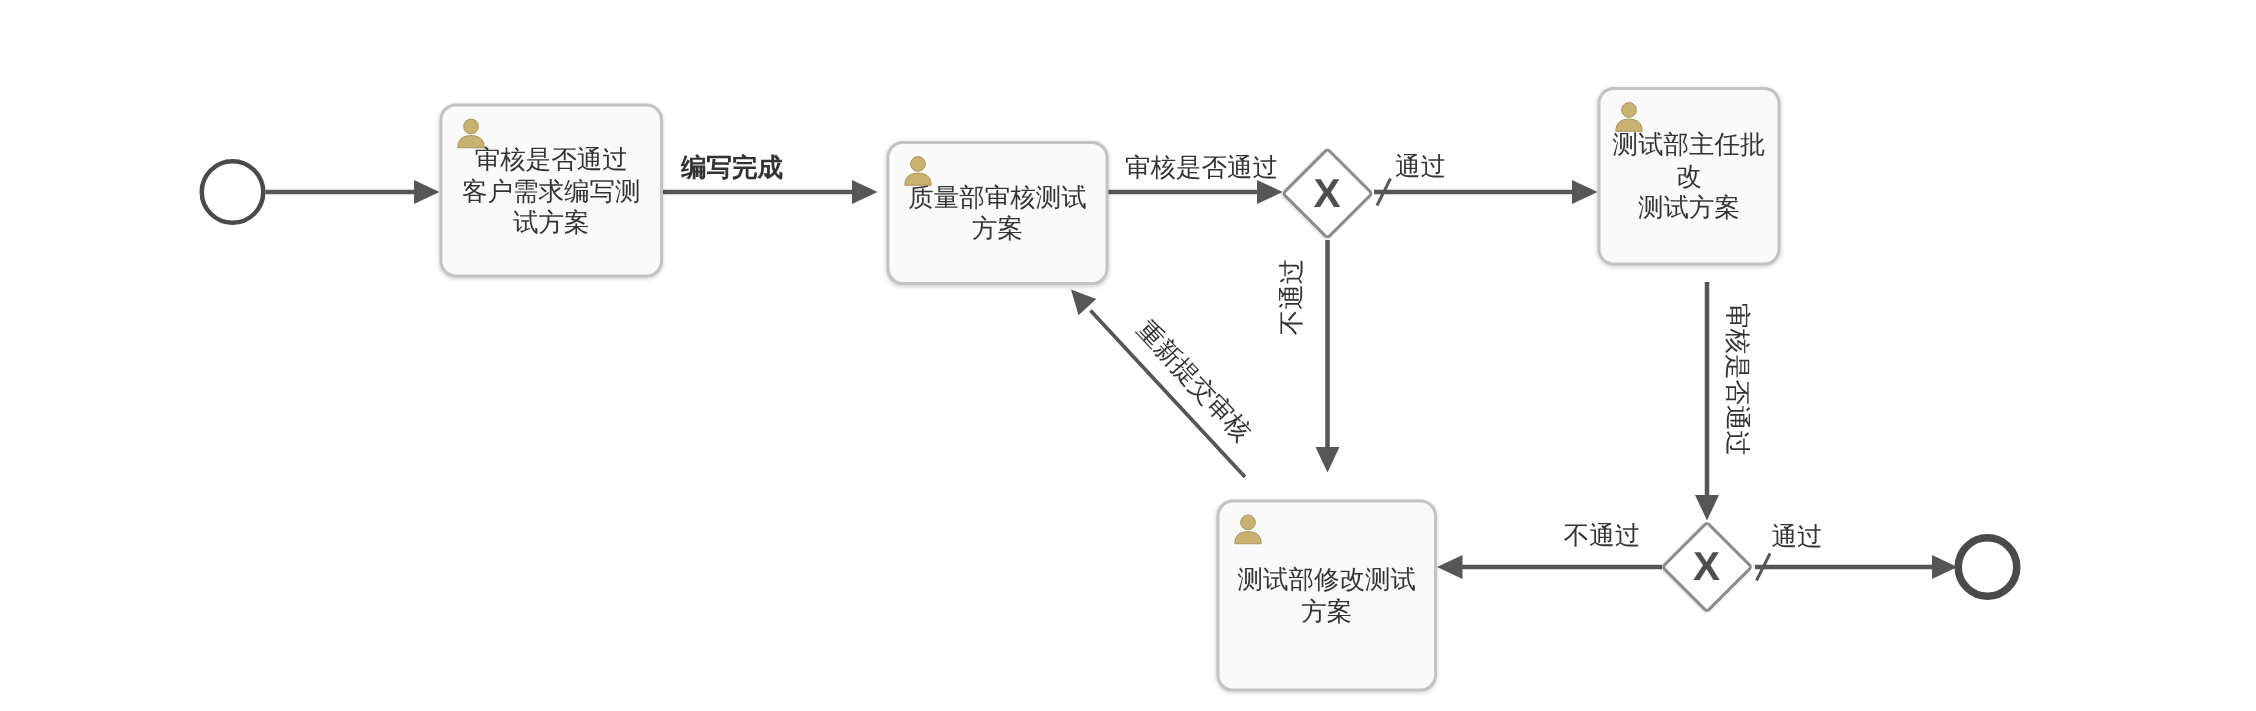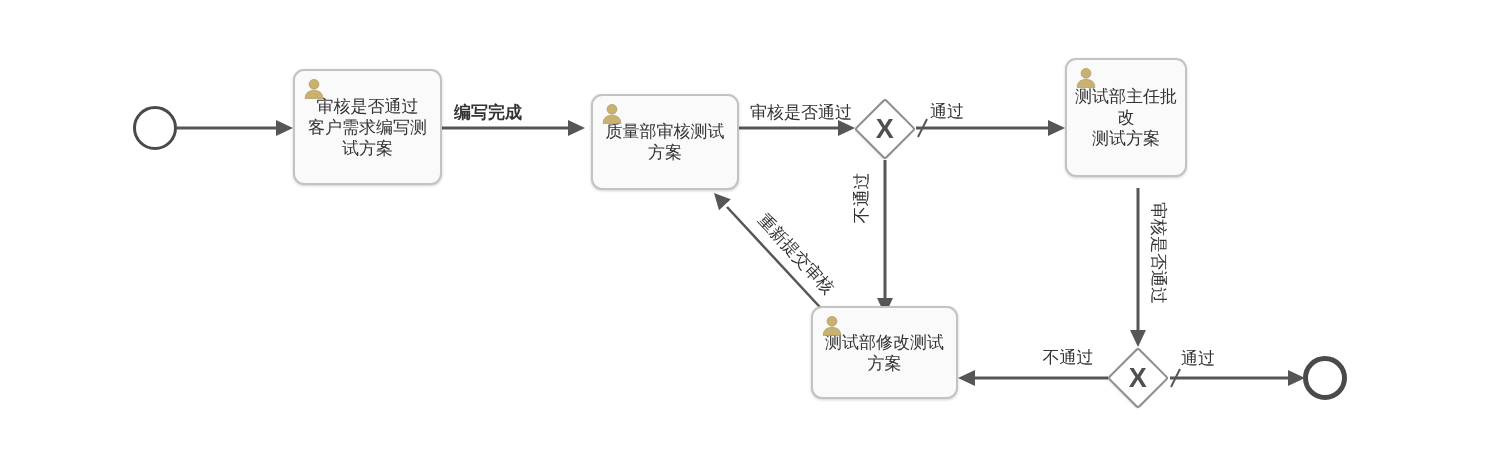--- a/index.html
+++ b/index.html
@@ -45,21 +45,21 @@
     transform:translate(-50%,-50%);
   }
   .edge-label.rot-ccw { transform:translate(-50%,-50%) rotate(-90deg); }
   .edge-label.rot-cw  { transform:translate(-50%,-50%) rotate(90deg); }
   .edge-label.rot-diag{ transform:translate(-50%,-50%) rotate(47deg); }
 
   
   #task1 { left:293px; top:69px;  width:149px; height:116px; }
   #task2 { left:591px; top:66px;  width:148px; height:96px;margin-top:28px; }
   #task3 { left:1065px; top:58px; width:122px; height:119px; }
-  #task4 { left:811px; top:306px; width:147px; height:93px; }
+  #task4 { left:811px; top:333px; width:147px; height:128px; }
   #gateway1 { left:863px;  top:107px; }
   #gateway2 { left:1116px; top:356px; }
 </style>
 </head>
 <body>
 
 <div class="stage">
 
   <svg class="connector-layer" width="1504" height="474" viewBox="0 0 1504 474" xmlns="http://www.w3.org/2000/svg">
     <g>

